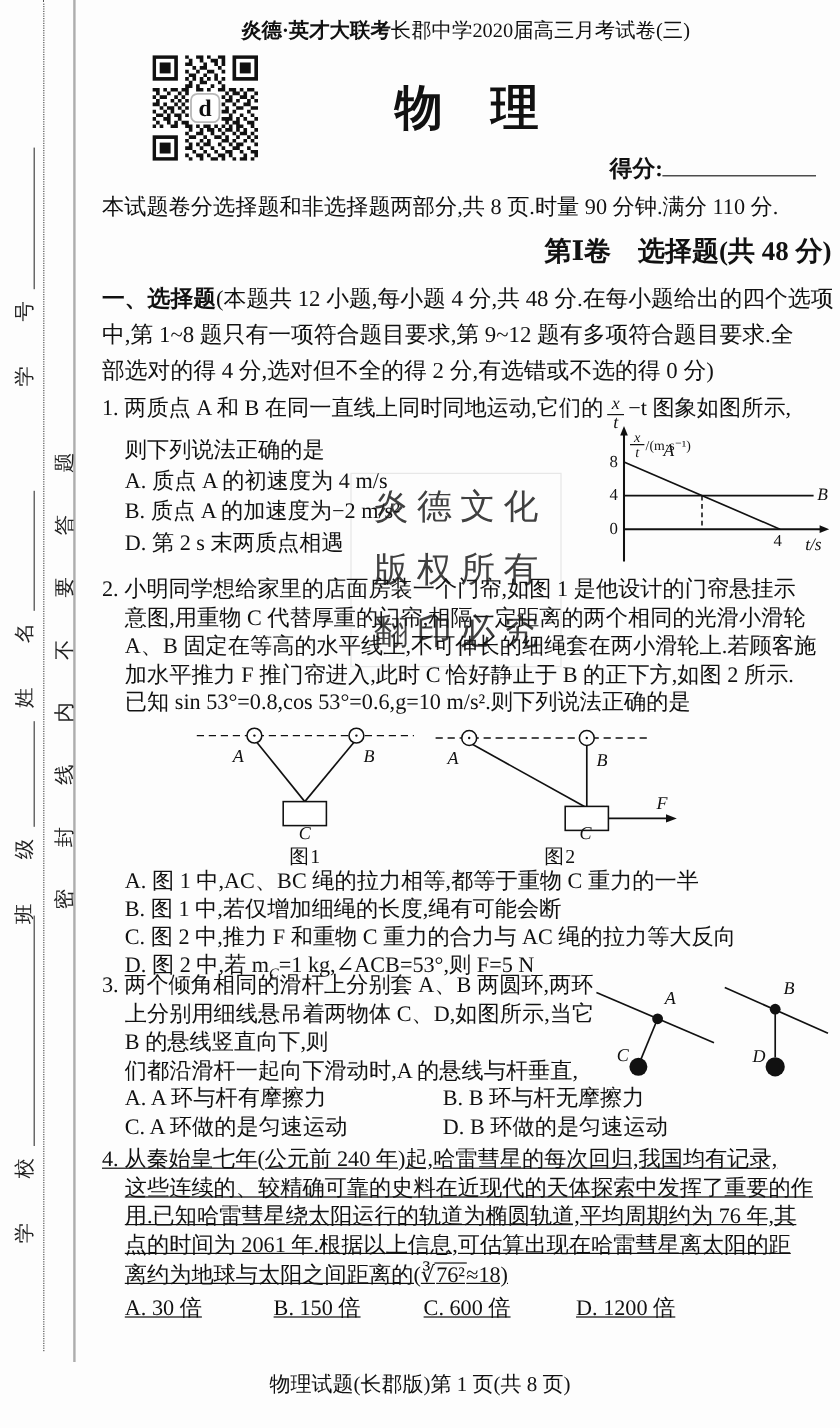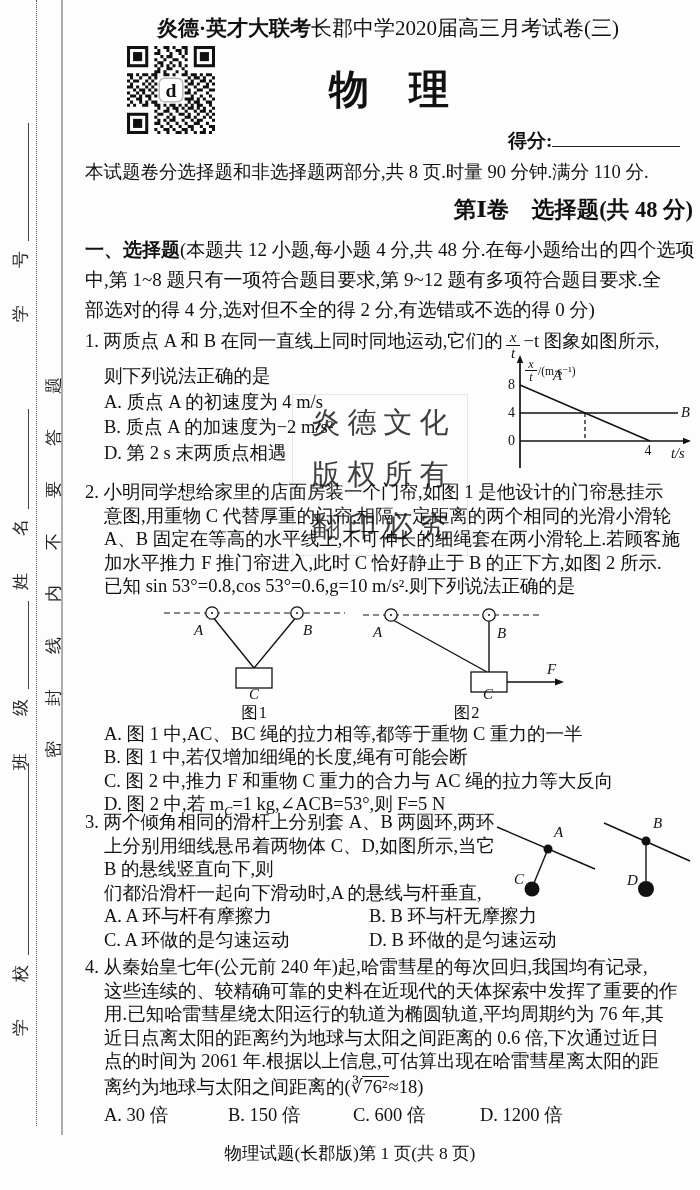--- a/index.html
+++ b/index.html
@@ -19,21 +19,21 @@
   .seal{left:42px;top:758px;letter-spacing:35px;font-size:17px;}
 
   
   .watermark{position:absolute;left:292px;top:394px;width:176px;height:162px;
              border:1px solid #e7e7e7;display:flex;flex-direction:column;
              justify-content:space-between;align-items:center;padding:8px 0;box-sizing:border-box;}
   .watermark div{font-size:29px;color:#404040;letter-spacing:7px;padding-left:7px;font-weight:400;}
 
   
   .title{position:absolute;left:80px;top:14px;width:616px;text-align:center;white-space:nowrap;
-         font-size:21px;}
+         font-size:17px;}
   .title .series{font-weight:900;}
   .title .rest{font-weight:500;}
   .qr{position:absolute;left:127px;top:46px;}
   .subject{position:absolute;left:85px;top:62px;width:608px;text-align:center;
            font-size:40px;font-weight:800;}
   .score{position:absolute;left:508px;top:128px;font-size:19px;font-weight:700;}
   .score .line{display:inline-block;width:128px;border-bottom:1.6px solid #222;height:0.9em;}
 
   .intro{position:absolute;left:85px;top:159px;width:612px;font-size:18.5px;}
   .sec-title{position:absolute;left:85px;top:194px;width:608px;text-align:right;
@@ -238,25 +238,24 @@
     <text class="flab" x="23" y="73">C</text>
     <line class="sline" x1="113" y1="12" x2="199" y2="50"></line>
     <circle cx="155" cy="30" r="4.5" fill="#111"></circle>
     <text class="flab" x="162" y="17">B</text>
     <line class="sline" x1="155" y1="30" x2="155" y2="70"></line>
     <circle cx="155" cy="78" r="8" fill="#111"></circle>
     <text class="flab" x="136" y="74">D</text>
   </svg>
 </div>
 
-<div class="q q4" style="position:absolute;">
+<div class="q q4" style="position:absolute;text-decoration:underline;">
   <p class="first">4. 从秦始皇七年(公元前 240 年)起,哈雷彗星的每次回归,我国均有记录,</p>
   <p>这些连续的、较精确可靠的史料在近现代的天体探索中发挥了重要的作</p>
   <p>用.已知哈雷彗星绕太阳运行的轨道为椭圆轨道,平均周期约为 76 年,其</p>
-  <p>近日点离太阳的距离约为地球与太阳之间距离的 0.6 倍,下次通过近日</p>
   <p>点的时间为 2061 年.根据以上信息,可估算出现在哈雷彗星离太阳的距</p>
   <p style="line-height:26px;"><span>离约为地球与太阳之间距离的(</span><span class="radical">∛</span><span class="radicand">76²</span><span>≈18)</span></p>
   <div class="q4opts">
     <p class="w1">A. 30 倍</p>
     <p class="w2">B. 150 倍</p>
     <p class="w3">C. 600 倍</p>
     <p>D. 1200 倍</p>
   </div>
 </div>
 

